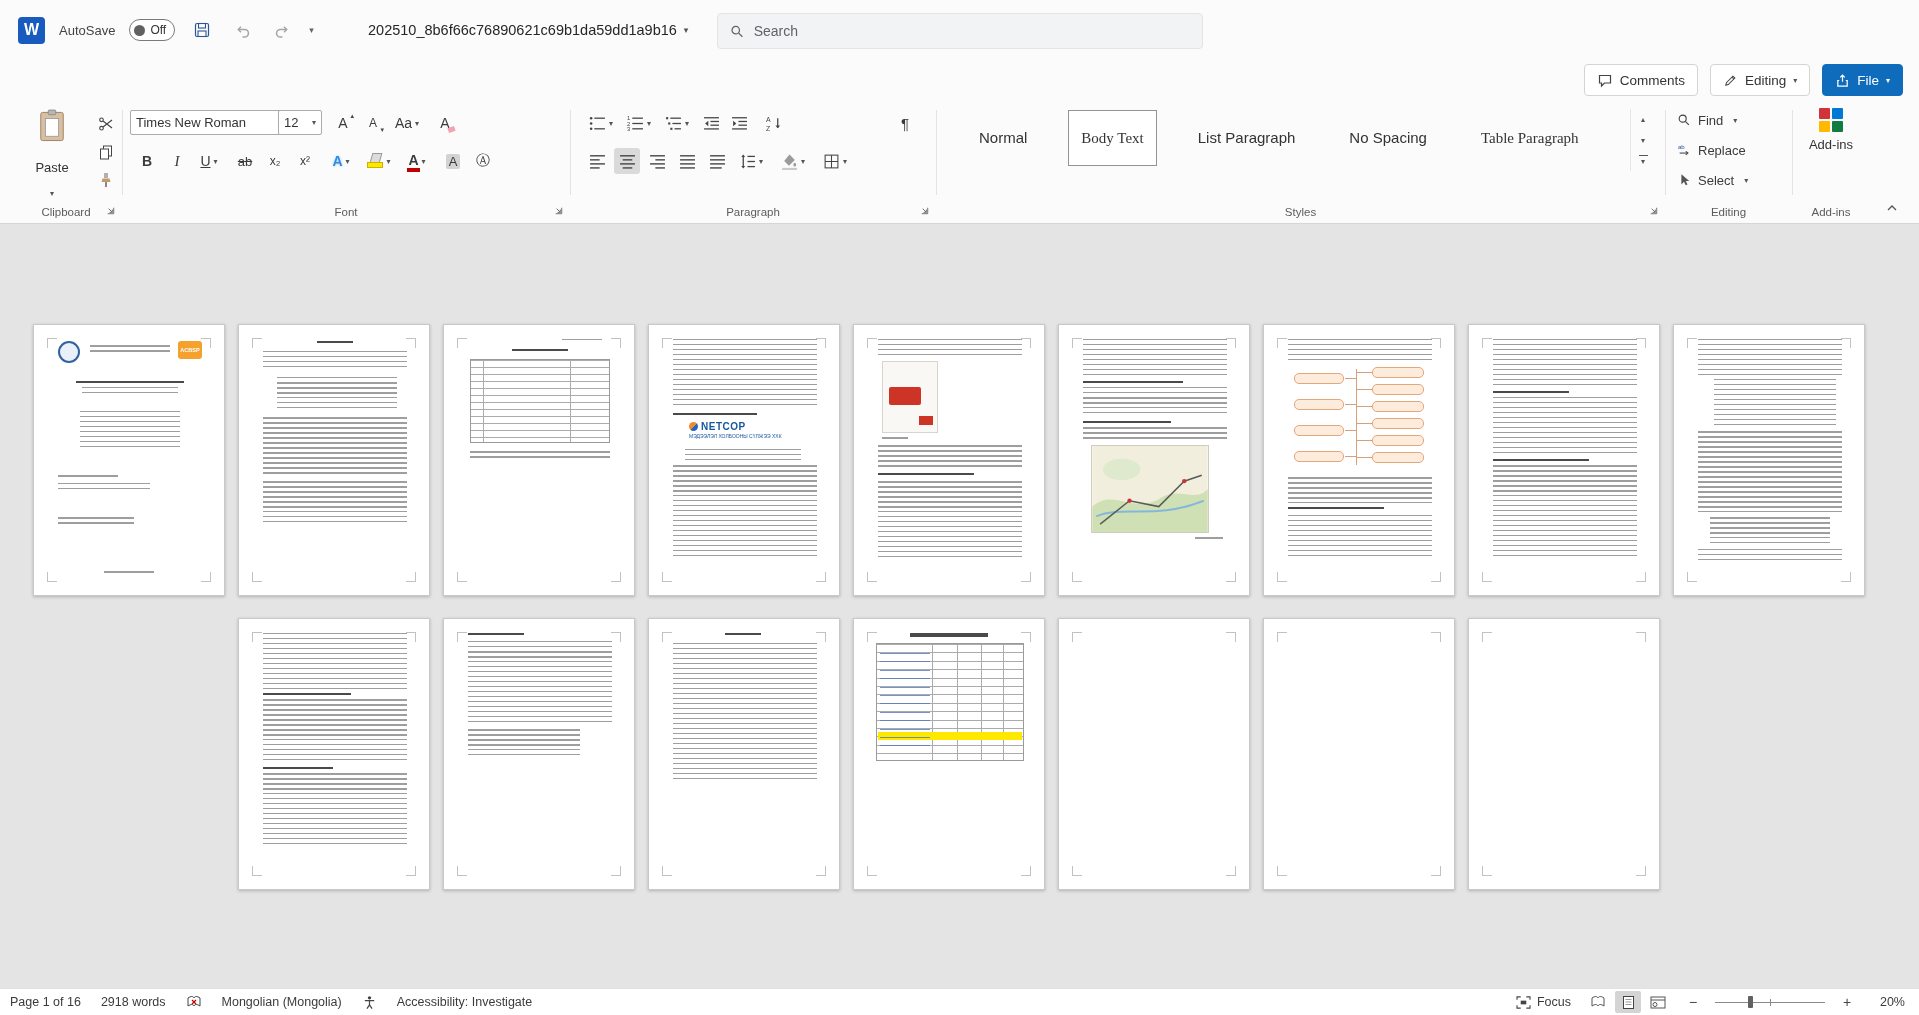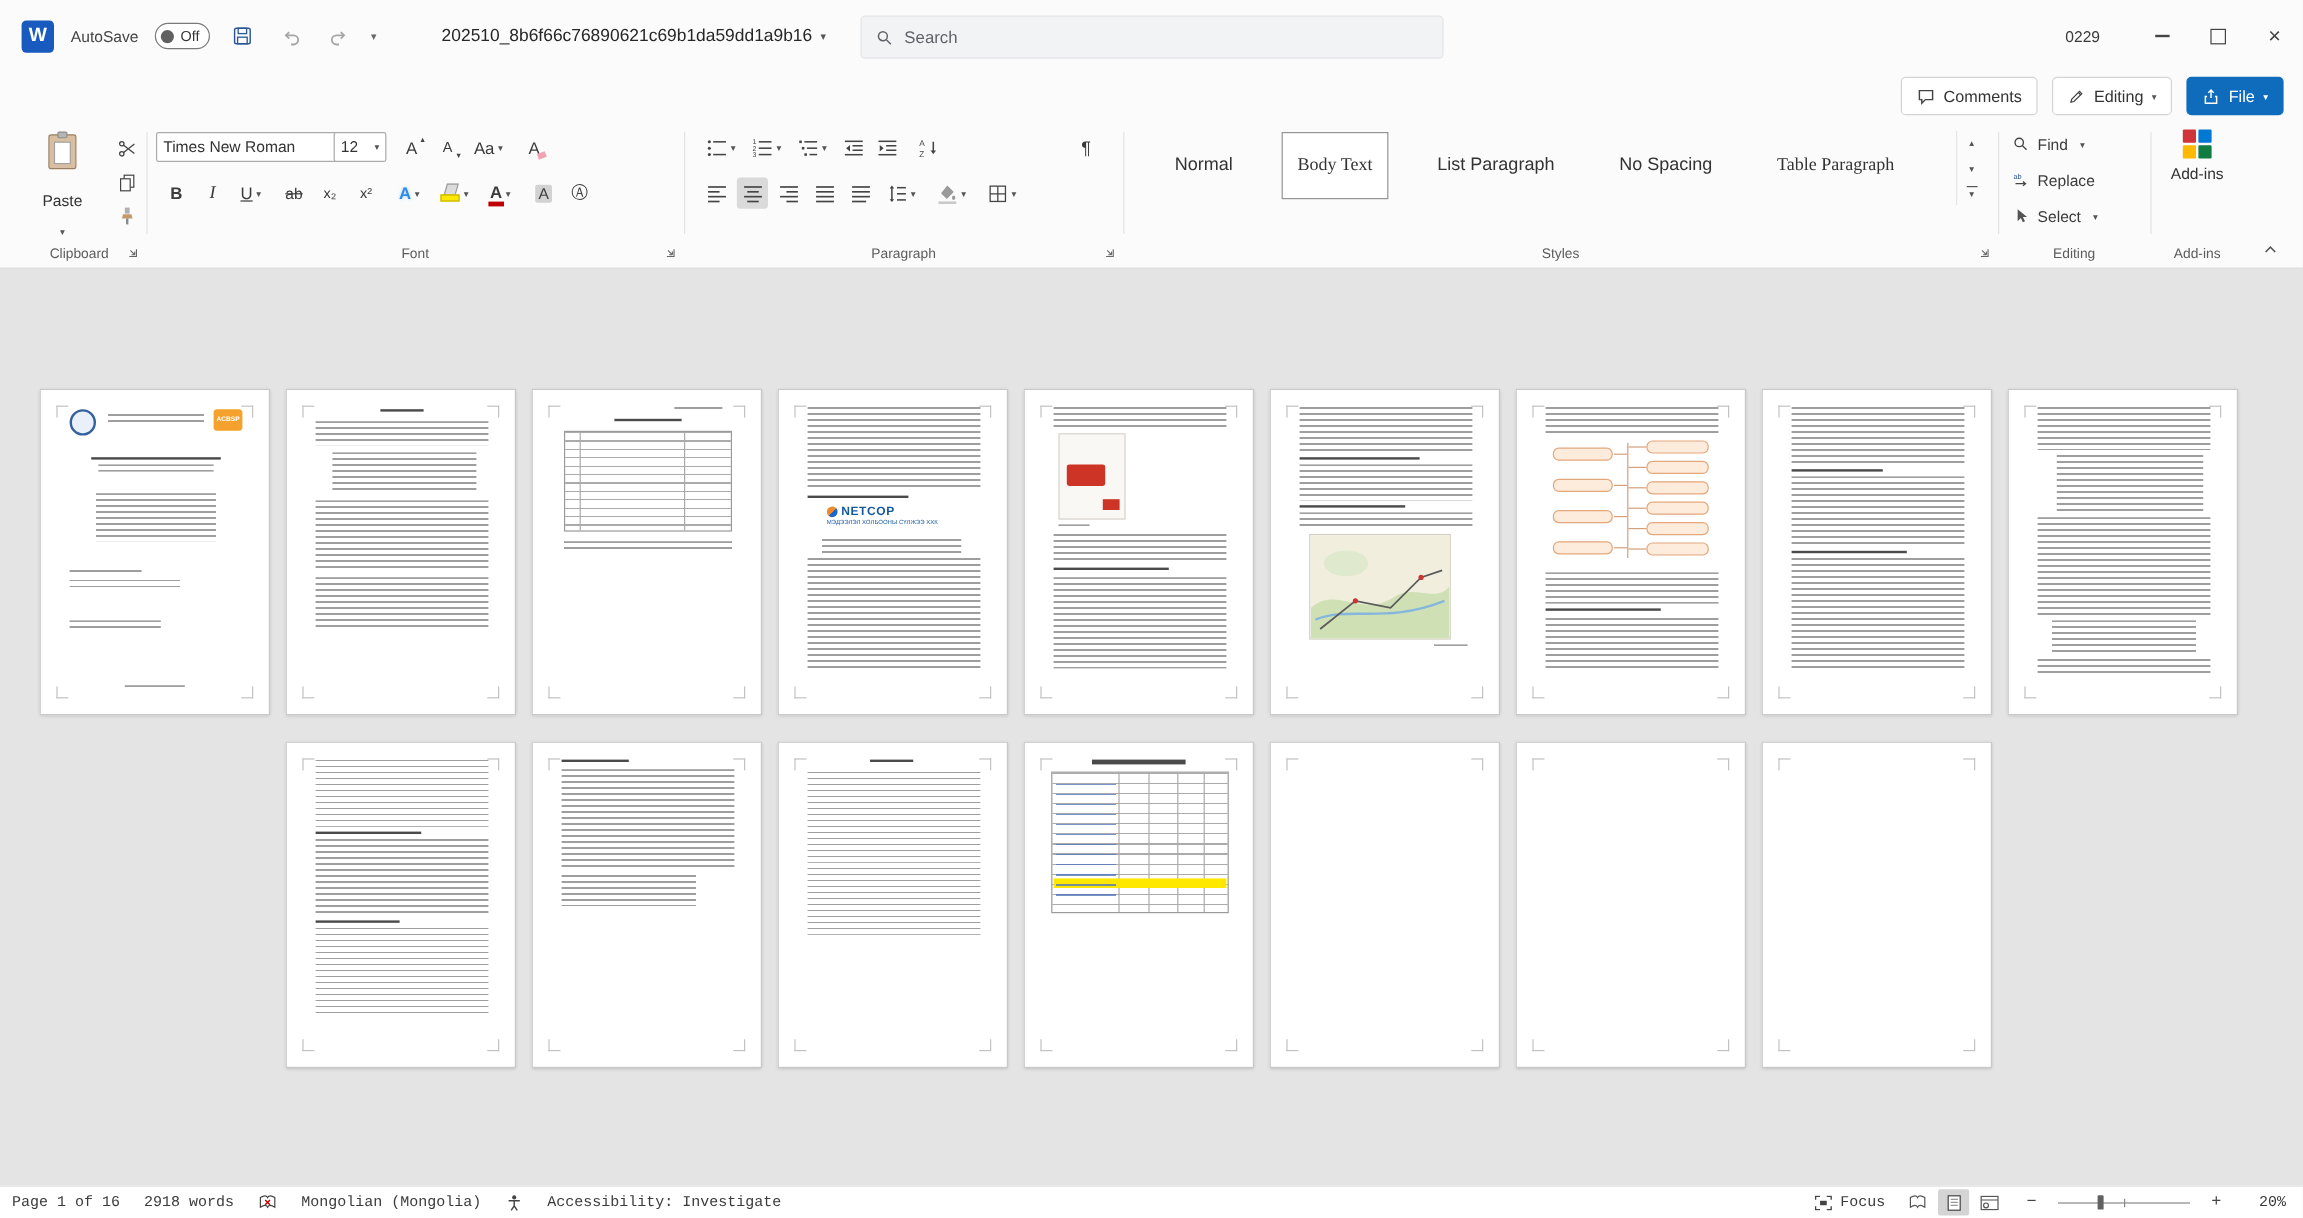--- a/index.html
+++ b/index.html
@@ -126,21 +126,21 @@
   .ncap{font-size:5px;color:#15589e;white-space:nowrap;}
   .mini-photo{background:#faf8f5;border:1px solid #d8d4cd;box-sizing:border-box;}
   .phr1{position:absolute;left:12%;top:36%;width:58%;height:26%;background:#cd3426;border-radius:2px;}
   .phr2{position:absolute;right:8%;bottom:10%;width:26%;height:13%;background:#cd3426;}
   .mini-map{border:1px solid #d0ccbe;box-sizing:border-box;}
   .mini-org .spine{position:absolute;left:64px;top:4px;bottom:4px;width:1px;background:#d5a07a;}
   .obox{position:absolute;height:11px;background:#fdebdc;border:1px solid #e3a77c;border-radius:5px;box-sizing:border-box;}
   .oline{position:absolute;height:1px;background:#d5a07a;}
   
   .statusbar{position:absolute;bottom:0;left:0;right:0;height:27px;background:#fff;border-top:1px solid #e1e1e1;
-    box-sizing:border-box;display:flex;align-items:center;font-size:12.5px;color:#3b3b3b;font-family:Liberation Mono, monospace;}
+    box-sizing:border-box;display:flex;align-items:center;font-size:12.5px;color:#3b3b3b;}
   .sb-left{display:flex;align-items:center;gap:20px;padding-left:10px;}
   .sb-right{margin-left:auto;display:flex;align-items:center;gap:14px;padding-right:14px;}
   .sb-ic{display:flex;align-items:center;}
   .vbtns{display:flex;gap:4px;}
   .vbtn{width:26px;height:22px;display:flex;align-items:center;justify-content:center;border-radius:2px;}
   .vbtn.active{background:#d4d4d4;}
   .zslider{width:110px;height:16px;position:relative;}
   .ztrack{position:absolute;left:0;right:0;top:8px;height:1px;background:#8a8a8a;}
   .ztick{position:absolute;left:50%;top:5px;width:1px;height:7px;background:#8a8a8a;}
   .zthumb{position:absolute;left:30%;top:2px;width:5px;height:12px;background:#616161;border-radius:1px;}
@@ -184,32 +184,20 @@
   <div class="doc-title">
     <span>202510_8b6f66c76890621c69b1da59dd1a9b16</span>
       <span class="chev">▾</span>
   </div>
   <div class="searchbox">
     <svg width="15" height="15" viewBox="0 0 16 16">
         <circle cx="6.5" cy="6.5" r="4.2" fill="none" stroke="#5f6368" stroke-width="1.4"></circle>
         <path d="M9.8 9.8 L14 14" stroke="#5f6368" stroke-width="1.4"></path>
       </svg>
     <input placeholder="Search" style="">
-  </div>
-  <div class="tb-right">
-    <span class="user-badge">0229</span>
-    <div class="winbtn">
-        <i class="min"></i>
-      </div>
-    <div class="winbtn">
-        <i class="max"></i>
-      </div>
-    <div class="winbtn close">
-        <span>×</span>
-      </div>
   </div>
 </div>
 
 <div class="tabrow">
   <div class="tab-actions">
     <div class="pillbtn">
       <svg width="16" height="16" viewBox="0 0 16 16">
           <path d="M2.5 3.5 h11 v7.5 h-6 l-3 3 v-3 h-2 z" fill="none" stroke="#444" stroke-width="1.2"></path>
         </svg>
       <span>Comments</span>

